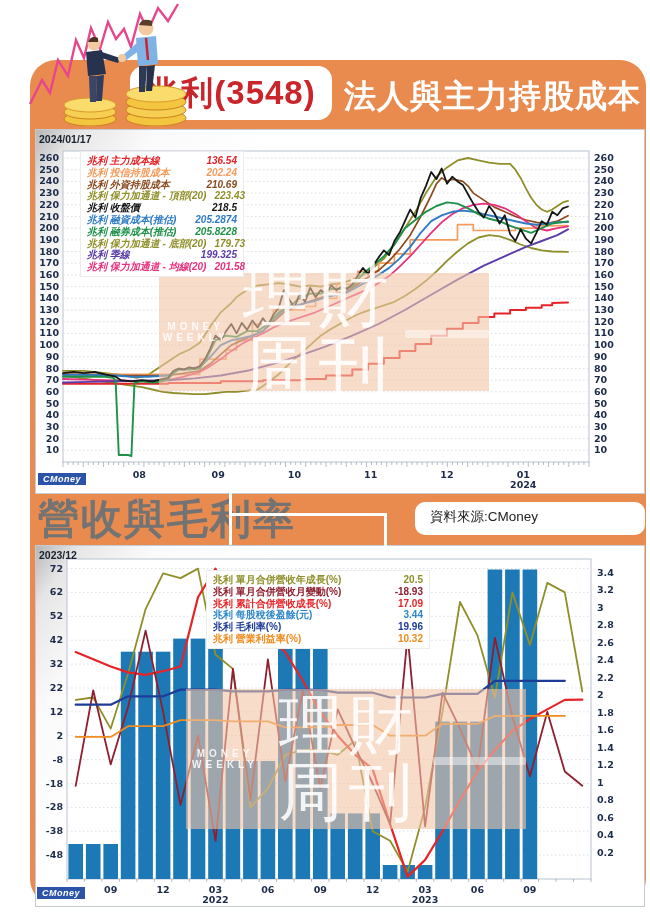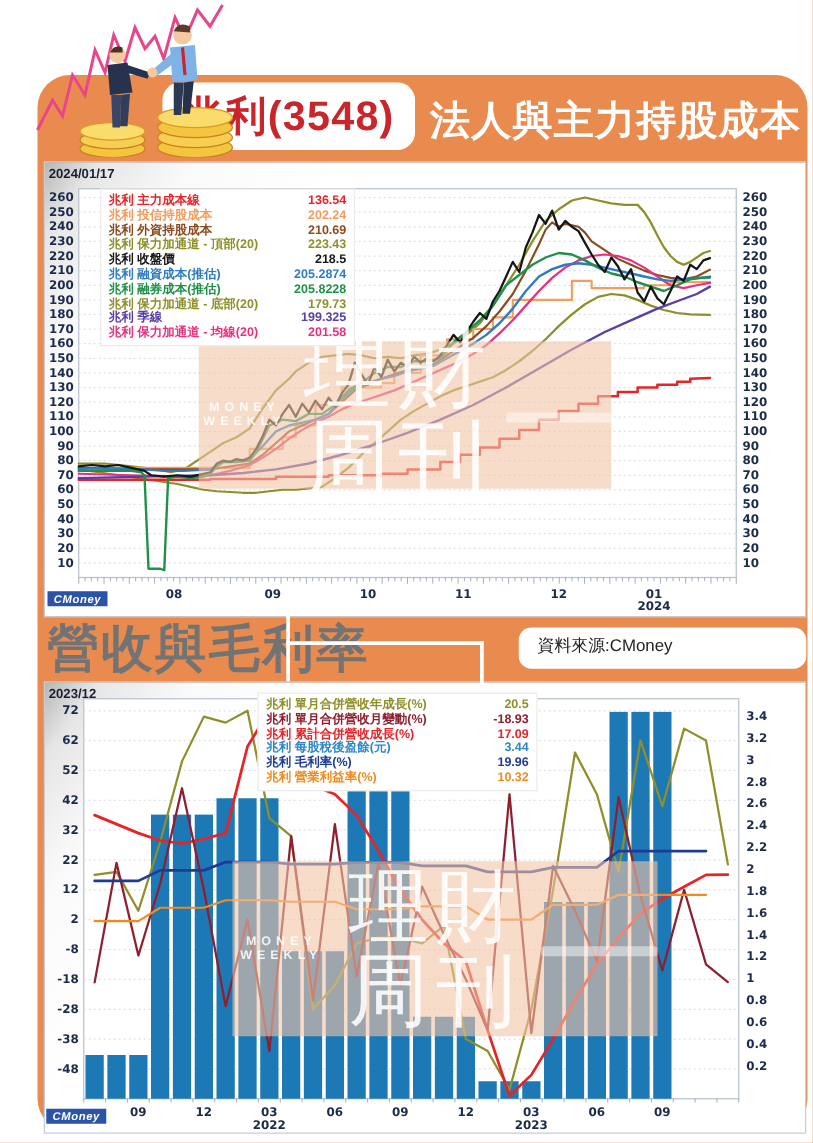--- a/index.html
+++ b/index.html
@@ -11,22 +11,22 @@
     display:flex;align-items:center;justify-content:center;}
   #stock-title{font-size:33px;font-weight:bold;color:#C9252B;letter-spacing:1px;font-family:"Liberation Sans",sans-serif;}
   #main-title{left:344px;top:75px;z-index:3;color:#fff;font-size:32px;font-weight:bold;
     font-family:"Liberation Serif","DejaVu Serif",serif;letter-spacing:1px;white-space:nowrap;}
   .panel{background:linear-gradient(125deg,#b7b7b7 0,#e6e6e6 5%,#fafafa 14%,#ffffff 28%);
     border:1px solid #C6CCD6;z-index:2;}
   #panel1{left:35px;top:129px;width:608px;height:363px;}
   #panel2{left:35px;top:545px;width:608px;height:360px;}
   .datebar{left:3px;top:3px;font-size:10.5px;font-weight:bold;color:#17212F;z-index:6;}
   .legend{background:#ffffff;border:1px solid #ececec;padding:3px 6px;z-index:7;box-sizing:border-box;}
-  #legend1{left:44px;top:21px;width:204px;}
-  #legend2{left:170px;top:8px;width:224px;}
+  #legend1{left:44px;top:21px;width:164px;font-style:italic;}
+  #legend2{left:170px;top:24px;width:224px;}
   .lrow{display:flex;justify-content:space-between;font-size:10px;font-weight:bold;line-height:11.8px;white-space:nowrap;}
   .lrow .lv{margin-left:8px;}
   .wm{z-index:5;background:rgba(241,196,167,.6);display:flex;align-items:center;justify-content:center;text-align:center;}
   .wm .wm-en{font-size:10px;font-weight:bold;letter-spacing:4px;color:rgba(255,255,255,.85);}
   .wm .wm-big{font-weight:normal;color:rgba(255,255,255,.88);font-family:"Liberation Serif","DejaVu Serif",serif;line-height:1.05;}
   .wm .wm-bar{height:8px;width:45%;background:rgba(255,255,255,.45);border-radius:2px;margin-top:3px;}
   #wm1{left:123px;top:143px;width:330px;height:118px;}
   #wm1 .wm-big{font-size:70px;letter-spacing:6px;}
   #wm2{left:150px;top:143px;width:340px;height:140px;}
   #wm2 .wm-big{font-size:64px;letter-spacing:6px;}

